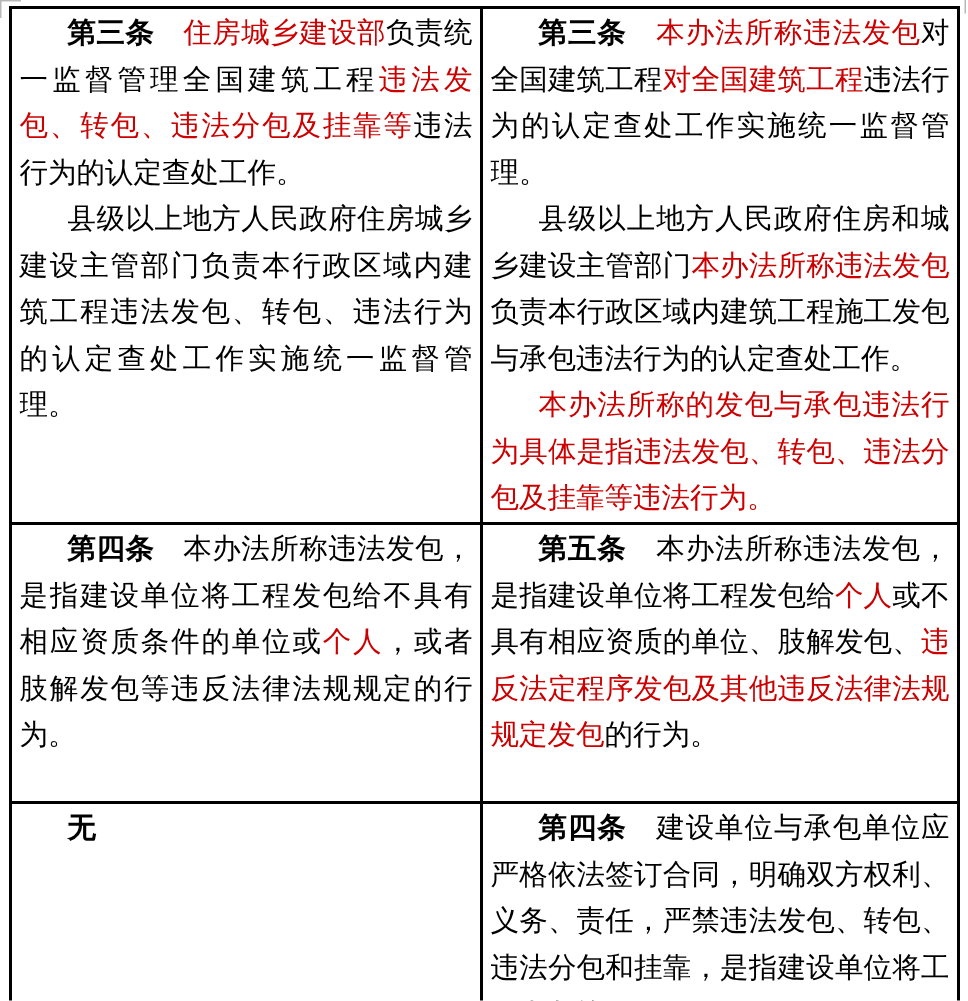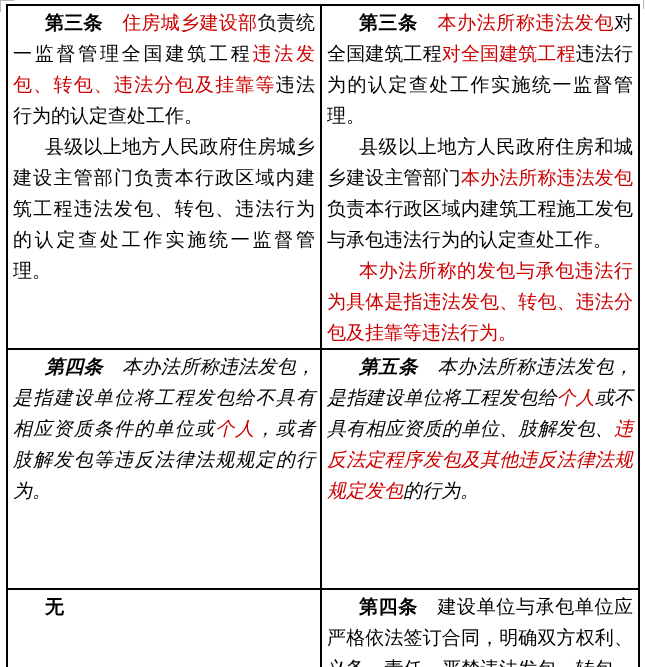--- a/index.html
+++ b/index.html
@@ -54,21 +54,21 @@
   td {
     border: 2px solid var(--border);
     vertical-align: top;
     padding: 1px 5px 0 5px;
     font-size: 19px;
     line-height: 31px;
     color: var(--ink);
     overflow: hidden;
   }
   tr.row0 td { height: 340px; }
-  tr.row1 td { height: 240px; font-style: italic; }
+  tr.row1 td { height: 186px; }
   tr.row2 td { height: 122px; }
   tr.row3 td { height: 60px; }
   td p {
     margin: 0;
     text-indent: 32px;
     text-align: justify;
     word-break: break-all;
   }
   span.seg       { color: var(--ink); font-weight: normal; }
   span.seg.bold  { font-weight: bold; }

